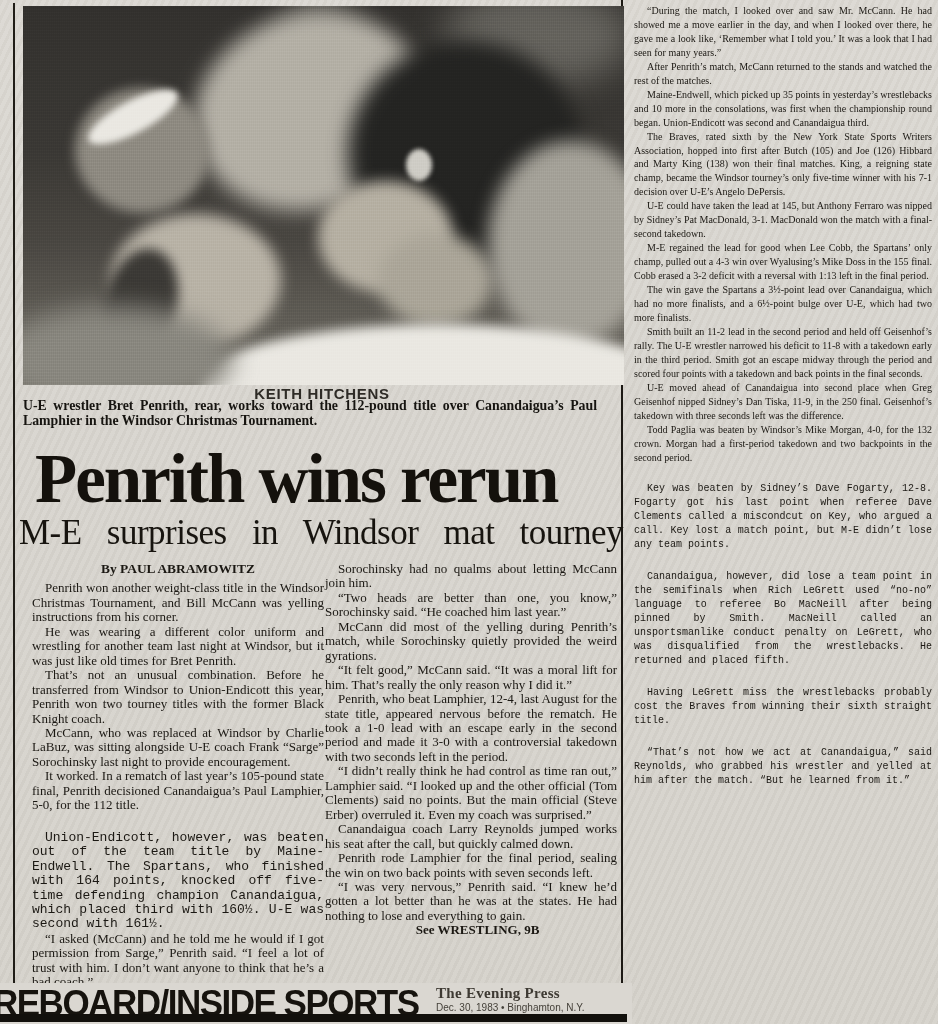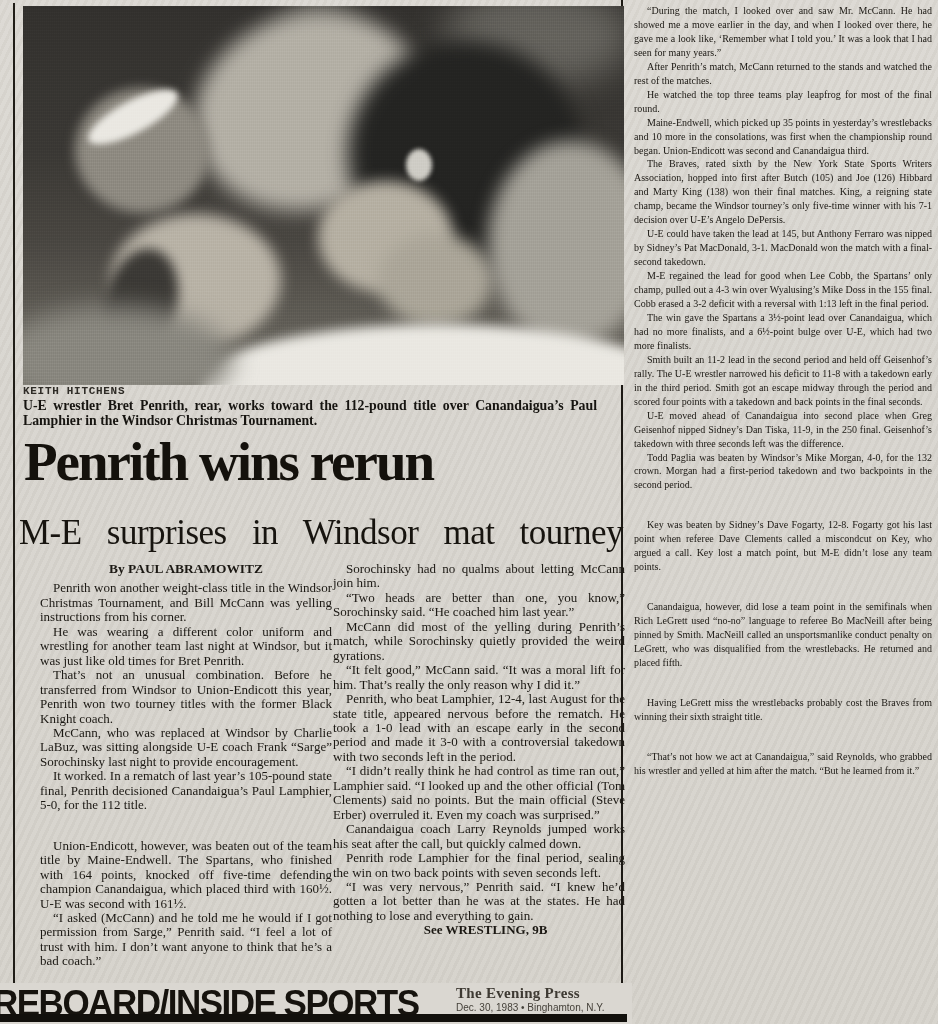--- a/index.html
+++ b/index.html
@@ -15,43 +15,43 @@
   .rule-mid{position:absolute;left:621px;top:0;width:2px;height:983px;background:#1c1914;}
   
   .photo{position:absolute;left:23px;top:6px;width:601px;height:379px;overflow:hidden;
     background:linear-gradient(180deg,#33312e 0%,#3b3935 38%,#4a4742 62%,#605d56 82%,#6f6c64 100%);}
   .ph{position:absolute;border-radius:50%;}
   .grain{position:absolute;inset:0;border-radius:0;
     background:
       repeating-linear-gradient(0deg, rgba(255,255,255,.05) 0 1px, transparent 1px 3px),
       repeating-linear-gradient(90deg, rgba(0,0,0,.05) 0 1px, transparent 1px 2px);
     mix-blend-mode:overlay;}
-  .credit{position:absolute;left:23px;top:385px;width:598px;text-align:left;
-    font-family:Liberation Mono, monospace;font-weight:700;font-size:11px;letter-spacing:.7px;color:#2e2b26;}
+  .credit{position:absolute;left:23px;top:385px;width:598px;text-align:center;
+    font-family:Liberation Sans, sans-serif;font-weight:700;font-size:15px;letter-spacing:.7px;color:#2e2b26;}
   .caption{position:absolute;left:23px;top:398px;width:574px;font-weight:700;
     font-size:13.8px;line-height:15px;text-align:justify;color:#161410;}
-  .headline{position:absolute;left:19px;top:429px;width:606px;margin:5px;
-    font-size:55px;font-weight:700;letter-spacing:-2px;line-height:1;white-space:nowrap;color:#14110c;}
+  .headline{position:absolute;left:19px;top:429px;width:606px;margin:16px;
+    font-size:69px;font-weight:700;letter-spacing:-2px;line-height:1;white-space:nowrap;color:#14110c;}
   .subhead{position:absolute;left:19px;top:514px;width:604px;margin:0;
     font-size:35px;font-weight:400;letter-spacing:-.5px;line-height:1.1;
     text-align:justify;text-align-last:justify;color:#17140f;}
   
-  .cols{position:absolute;left:40px;top:562px;width:598px;display:flex;gap:1px;}
+  .cols{position:absolute;left:32px;top:562px;width:598px;display:flex;gap:1px;}
   .col{width:292px;font-size:13px;line-height:14.45px;text-align:justify;}
   .byline{text-align:center;text-align-last:center;font-weight:700;font-size:13.4px;margin:0 0 5px 0;}
   p.para{margin:0;text-indent:13px;}
-  p.para.gap{margin-top:26px;}
+  p.para.gap{margin-top:18px;font-family:Liberation Mono, monospace;}
   .see{margin-top:2px;font-weight:700;text-align:left;text-align-last:center;text-indent:0;}
   .col3{position:absolute;left:634px;top:4px;width:298px;font-size:10px;line-height:13.95px;text-align:justify;}
   
   .banner{position:absolute;left:0;top:983px;width:632px;height:41px;background:#dad7d1;}
   .banner-title{position:absolute;left:-7px;top:0px;margin:0;white-space:nowrap;
     font-family:"Liberation Sans",sans-serif;font-weight:700;font-size:35px;letter-spacing:-1.5px;
     transform:scaleY(1.04);transform-origin:top left;color:#16130e;}
-  .banner-press{position:absolute;left:456px;top:3px;color:#45413a;}
+  .banner-press{position:absolute;left:436px;top:3px;color:#45413a;}
   .press-name{font-size:15px;line-height:15px;font-weight:700;letter-spacing:.3px;color:#3e3a33;}
   .press-date{font-family:"Liberation Sans",sans-serif;font-size:10px;line-height:13px;color:#45413a;}
   .banner-bar{position:absolute;left:0;bottom:2px;width:627px;height:8px;background:#12100c;}
 </style>
 </head>
 <body>
 
 <div class="page">
 
   <div class="rule-left"></div>
@@ -106,21 +106,20 @@
           <p class="para">Penrith rode Lamphier for the final period, sealing the win on two back points with seven seconds left.</p>
           <p class="para">“I was very nervous,” Penrith said. “I knew he’d gotten a lot better than he was at the states. He had nothing to lose and everything to gain.</p>
         </div>
       <p class="para see">See WRESTLING, 9B</p>
     </div>
   </div>
 
   <div class="col3">
       <p class="para">“During the match, I looked over and saw Mr. McCann. He had showed me a move earlier in the day, and when I looked over there, he gave me a look like, ‘Remember what I told you.’ It was a look that I had seen for many years.”</p>
       <p class="para">After Penrith’s match, McCann returned to the stands and watched the rest of the matches.</p>
-      <p class="para">He watched the top three teams play leapfrog for most of the final round.</p>
       <p class="para">Maine-Endwell, which picked up 35 points in yesterday’s wrestlebacks and 10 more in the consolations, was first when the championship round began. Union-Endicott was second and Canandaigua third.</p>
       <p class="para">The Braves, rated sixth by the New York State Sports Writers Association, hopped into first after Butch (105) and Joe (126) Hibbard and Marty King (138) won their final matches. King, a reigning state champ, became the Windsor tourney’s only five-time winner with his 7-1 decision over U-E’s Angelo DePersis.</p>
       <p class="para">U-E could have taken the lead at 145, but Anthony Ferraro was nipped by Sidney’s Pat MacDonald, 3-1. MacDonald won the match with a final-second takedown.</p>
       <p class="para">M-E regained the lead for good when Lee Cobb, the Spartans’ only champ, pulled out a 4-3 win over Wyalusing’s Mike Doss in the 155 final. Cobb erased a 3-2 deficit with a reversal with 1:13 left in the final period.</p>
       <p class="para">The win gave the Spartans a 3½-point lead over Canandaigua, which had no more finalists, and a 6½-point bulge over U-E, which had two more finalists.</p>
       <p class="para">Smith built an 11-2 lead in the second period and held off Geisenhof’s rally. The U-E wrestler narrowed his deficit to 11-8 with a takedown early in the third period. Smith got an escape midway through the period and scored four points with a takedown and back points in the final seconds.</p>
       <p class="para">U-E moved ahead of Canandaigua into second place when Greg Geisenhof nipped Sidney’s Dan Tiska, 11-9, in the 250 final. Geisenhof’s takedown with three seconds left was the difference.</p>
       <p class="para">Todd Paglia was beaten by Windsor’s Mike Morgan, 4-0, for the 132 crown. Morgan had a first-period takedown and two backpoints in the second period.</p>
       <p class="para gap">Key was beaten by Sidney’s Dave Fogarty, 12-8. Fogarty got his last point when referee Dave Clements called a miscondcut on Key, who argued a call. Key lost a match point, but M-E didn’t lose any team points.</p>
       <p class="para gap">Canandaigua, however, did lose a team point in the semifinals when Rich LeGrett used “no-no” language to referee Bo MacNeill after being pinned by Smith. MacNeill called an unsportsmanlike conduct penalty on LeGrett, who was disqualified from the wrestlebacks. He returned and placed fifth.</p>

